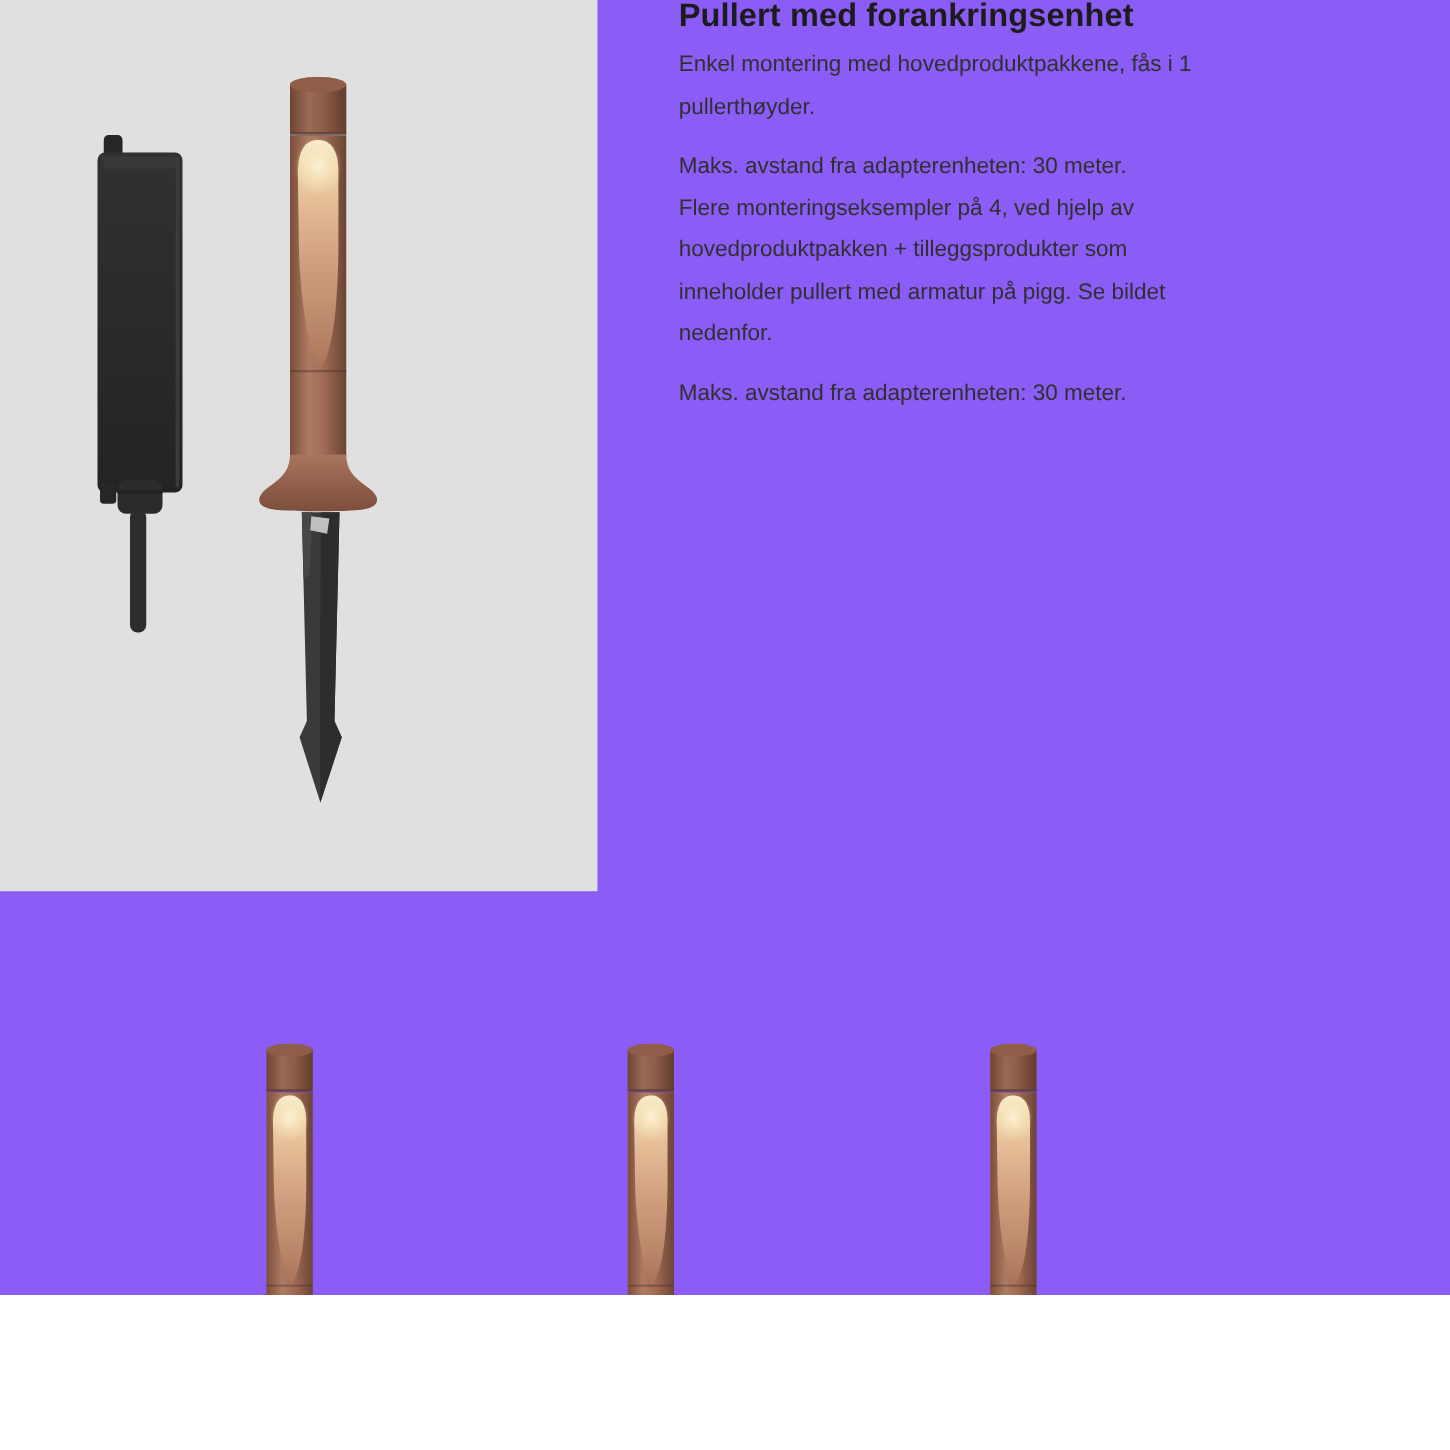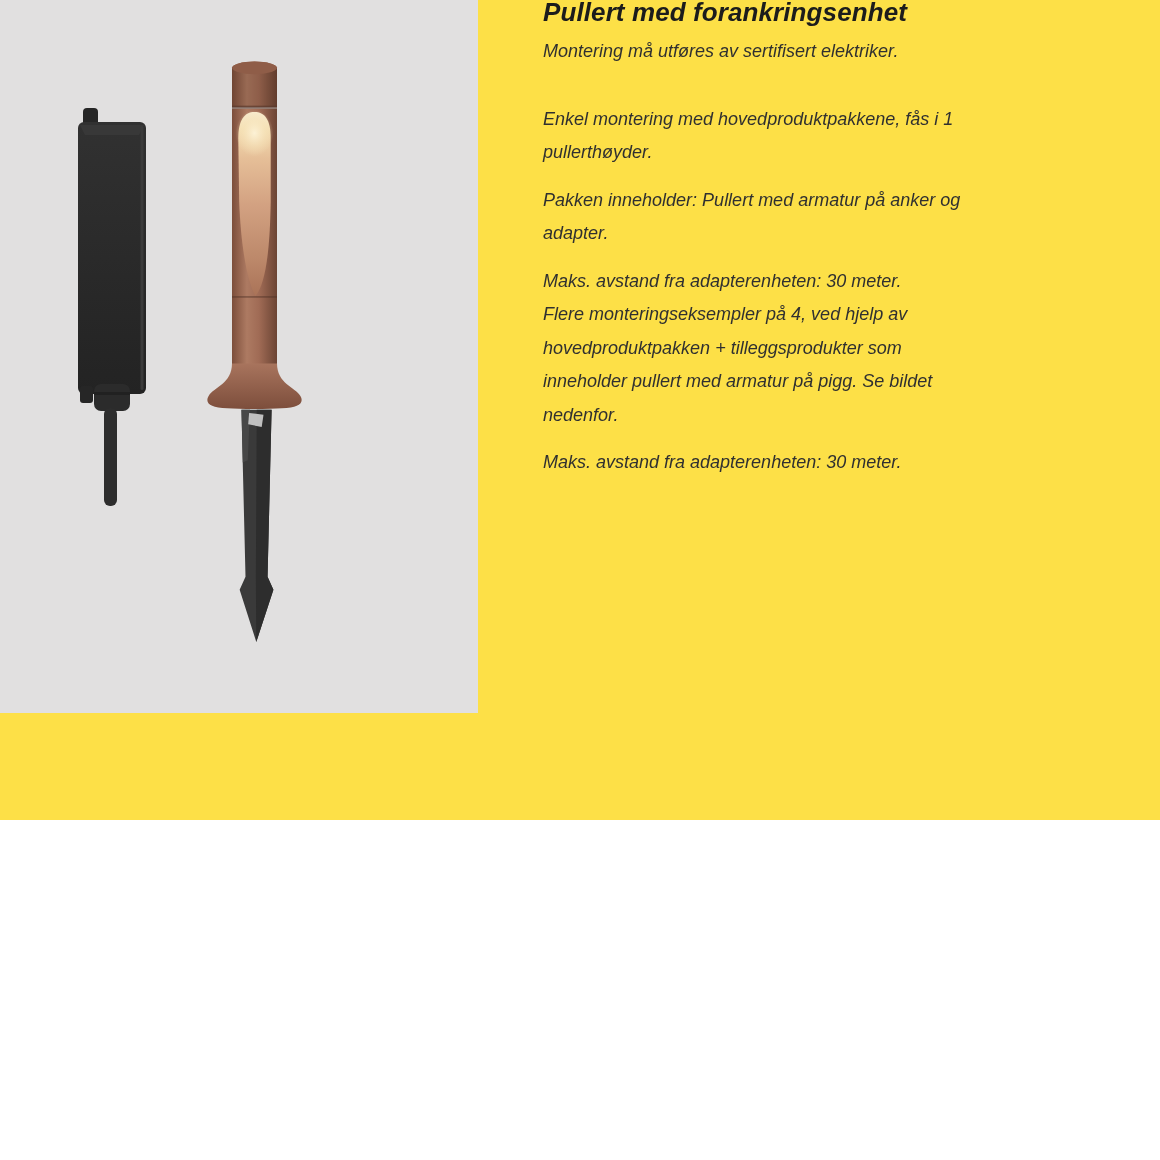--- a/index.html
+++ b/index.html
@@ -1,19 +1,18 @@
 <!DOCTYPE html>
 <html><head>
 <meta charset="utf-8">
 <style>
   html,body{margin:0;padding:0;background:#fff;}
   #page{
-    position:relative;width:1160px;height:820px;overflow:hidden;background:#fde047;
+    position:relative;width:1160px;height:1036px;overflow:hidden;background:#8b5cf6;
     font-family:"Liberation Sans",sans-serif;
-    font-style:italic;
   }
   .hero-panel{
     position:absolute;left:0;top:0;width:478px;height:713px;background:#e1e0e0;
   }
   .adapter-svg{position:absolute;left:60px;top:108px;width:90px;height:400px;}
   .hero-bollard{position:absolute;left:205px;top:53px;width:99px;height:603px;}
   .text-col{position:absolute;left:543px;top:-3px;width:505px;}
   .text-col h1{
     margin:0 0 7px 0;font-size:26px;line-height:31px;font-weight:700;color:#1c1c1c;
     letter-spacing:0.1px;
@@ -113,25 +112,22 @@
       <use href="#adapter-art"></use>
     </svg>
     <svg class="hero-bollard" viewBox="0 0 220 1340">
       <use href="#bollard-art"></use>
     </svg>
   </div>
 
   <div class="text-col">
     <h1>Pullert med forankringsenhet</h1>
     <div id="para-list">
-        <p class="gap-lg">Montering må utføres av sertifisert elektriker.</p>
         <p>Enkel montering med hovedproduktpakkene, fås i 1
 pullerthøyder.</p>
-        <p>Pakken inneholder: Pullert med armatur på anker og
-adapter.</p>
         <p>Maks. avstand fra adapterenheten: 30 meter.
 Flere monteringseksempler på 4, ved hjelp av
 hovedproduktpakken + tilleggsprodukter som
 inneholder pullert med armatur på pigg. Se bildet
 nedenfor.</p>
         <p>Maks. avstand fra adapterenheten: 30 meter.</p>
       </div>
   </div>
 
   <div class="addon-row">

